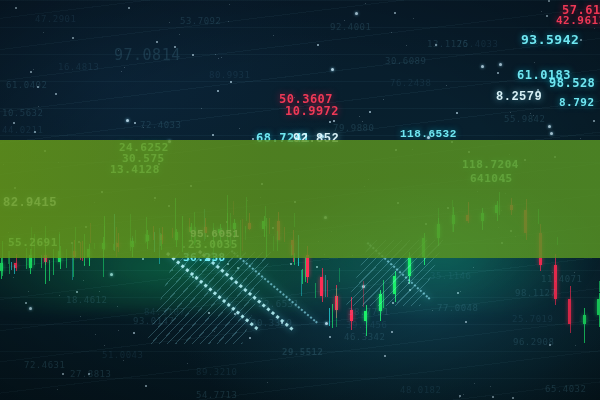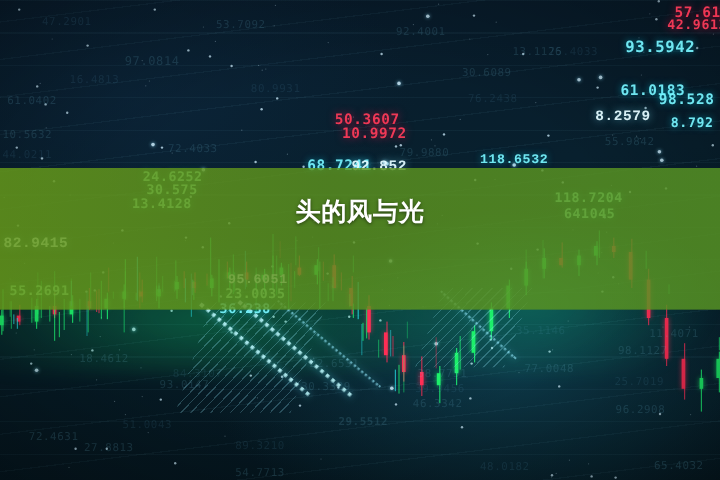--- a/index.html
+++ b/index.html
@@ -552,21 +552,21 @@
   <div class="dotline" style="left:168px; top:252px; width:118px; transform:rotate(40deg);"></div>
   <div class="dotline" style="left:200px; top:250px; width:122px; transform:rotate(40deg);"></div>
   <div class="dotline thin" style="left:232px; top:250px; width:112px; transform:rotate(40deg);"></div>
   <div class="hatch" style="left:370px; top:240px; width:74px; height:66px; transform:skewX(-20deg);"></div>
   <div class="dotline thin" style="left:368px; top:242px; width:84px; transform:rotate(42deg);"></div>
 
   <div class="bg-vign"></div>
 
   <div id="faint-nums">
       <div class="num faint2" style="left: 35px; top: 14px; font-size: 9px;">47.2901</div>
-      <div class="num faint" style="left: 104px; top: 46px; font-size: 10px;">97.0814</div>
+      <div class="num faint" style="left: 114px; top: 46px; font-size: 15px;">97.0814</div>
       <div class="num faint" style="left: 140px; top: 120px; font-size: 9px;">72.4033</div>
       <div class="num faint2" style="left: 58px; top: 62px; font-size: 9px;">16.4813</div>
       <div class="num faint" style="left: 6px; top: 80px; font-size: 9px;">61.0402</div>
       <div class="num faint" style="left: 180px; top: 16px; font-size: 9px;">53.7092</div>
       <div class="num faint2" style="left: 209px; top: 70px; font-size: 9px;">80.9931</div>
       <div class="num faint" style="left: 330px; top: 22px; font-size: 9px;">92.4001</div>
       <div class="num faint" style="left: 385px; top: 56px; font-size: 9px;">30.6089</div>
       <div class="num faint2" style="left: 390px; top: 78px; font-size: 9px;">76.2438</div>
       <div class="num faint" style="left: 333px; top: 123px; font-size: 9px;">79.9880</div>
       <div class="num faint" style="left: 427px; top: 39px; font-size: 9px;">13.1126</div>
@@ -621,16 +621,15 @@
       <div class="num green" style="left: 8px; top: 236px; font-size: 11px;">55.2691</div>
       <div class="num red" style="left: 562px; top: 3px; font-size: 12px;">57.618</div>
       <div class="num red" style="left: 556px; top: 14px; font-size: 11px;">42.9613</div>
     </div>
 
   <div class="band" style="top:140px; height:118px;">
     <div class="band-inner"></div>
   </div>
 
   <div class="headline">
-    <span class="tail">头的风与光</span>
   </div>
 
 </div>
 
 </body></html>

